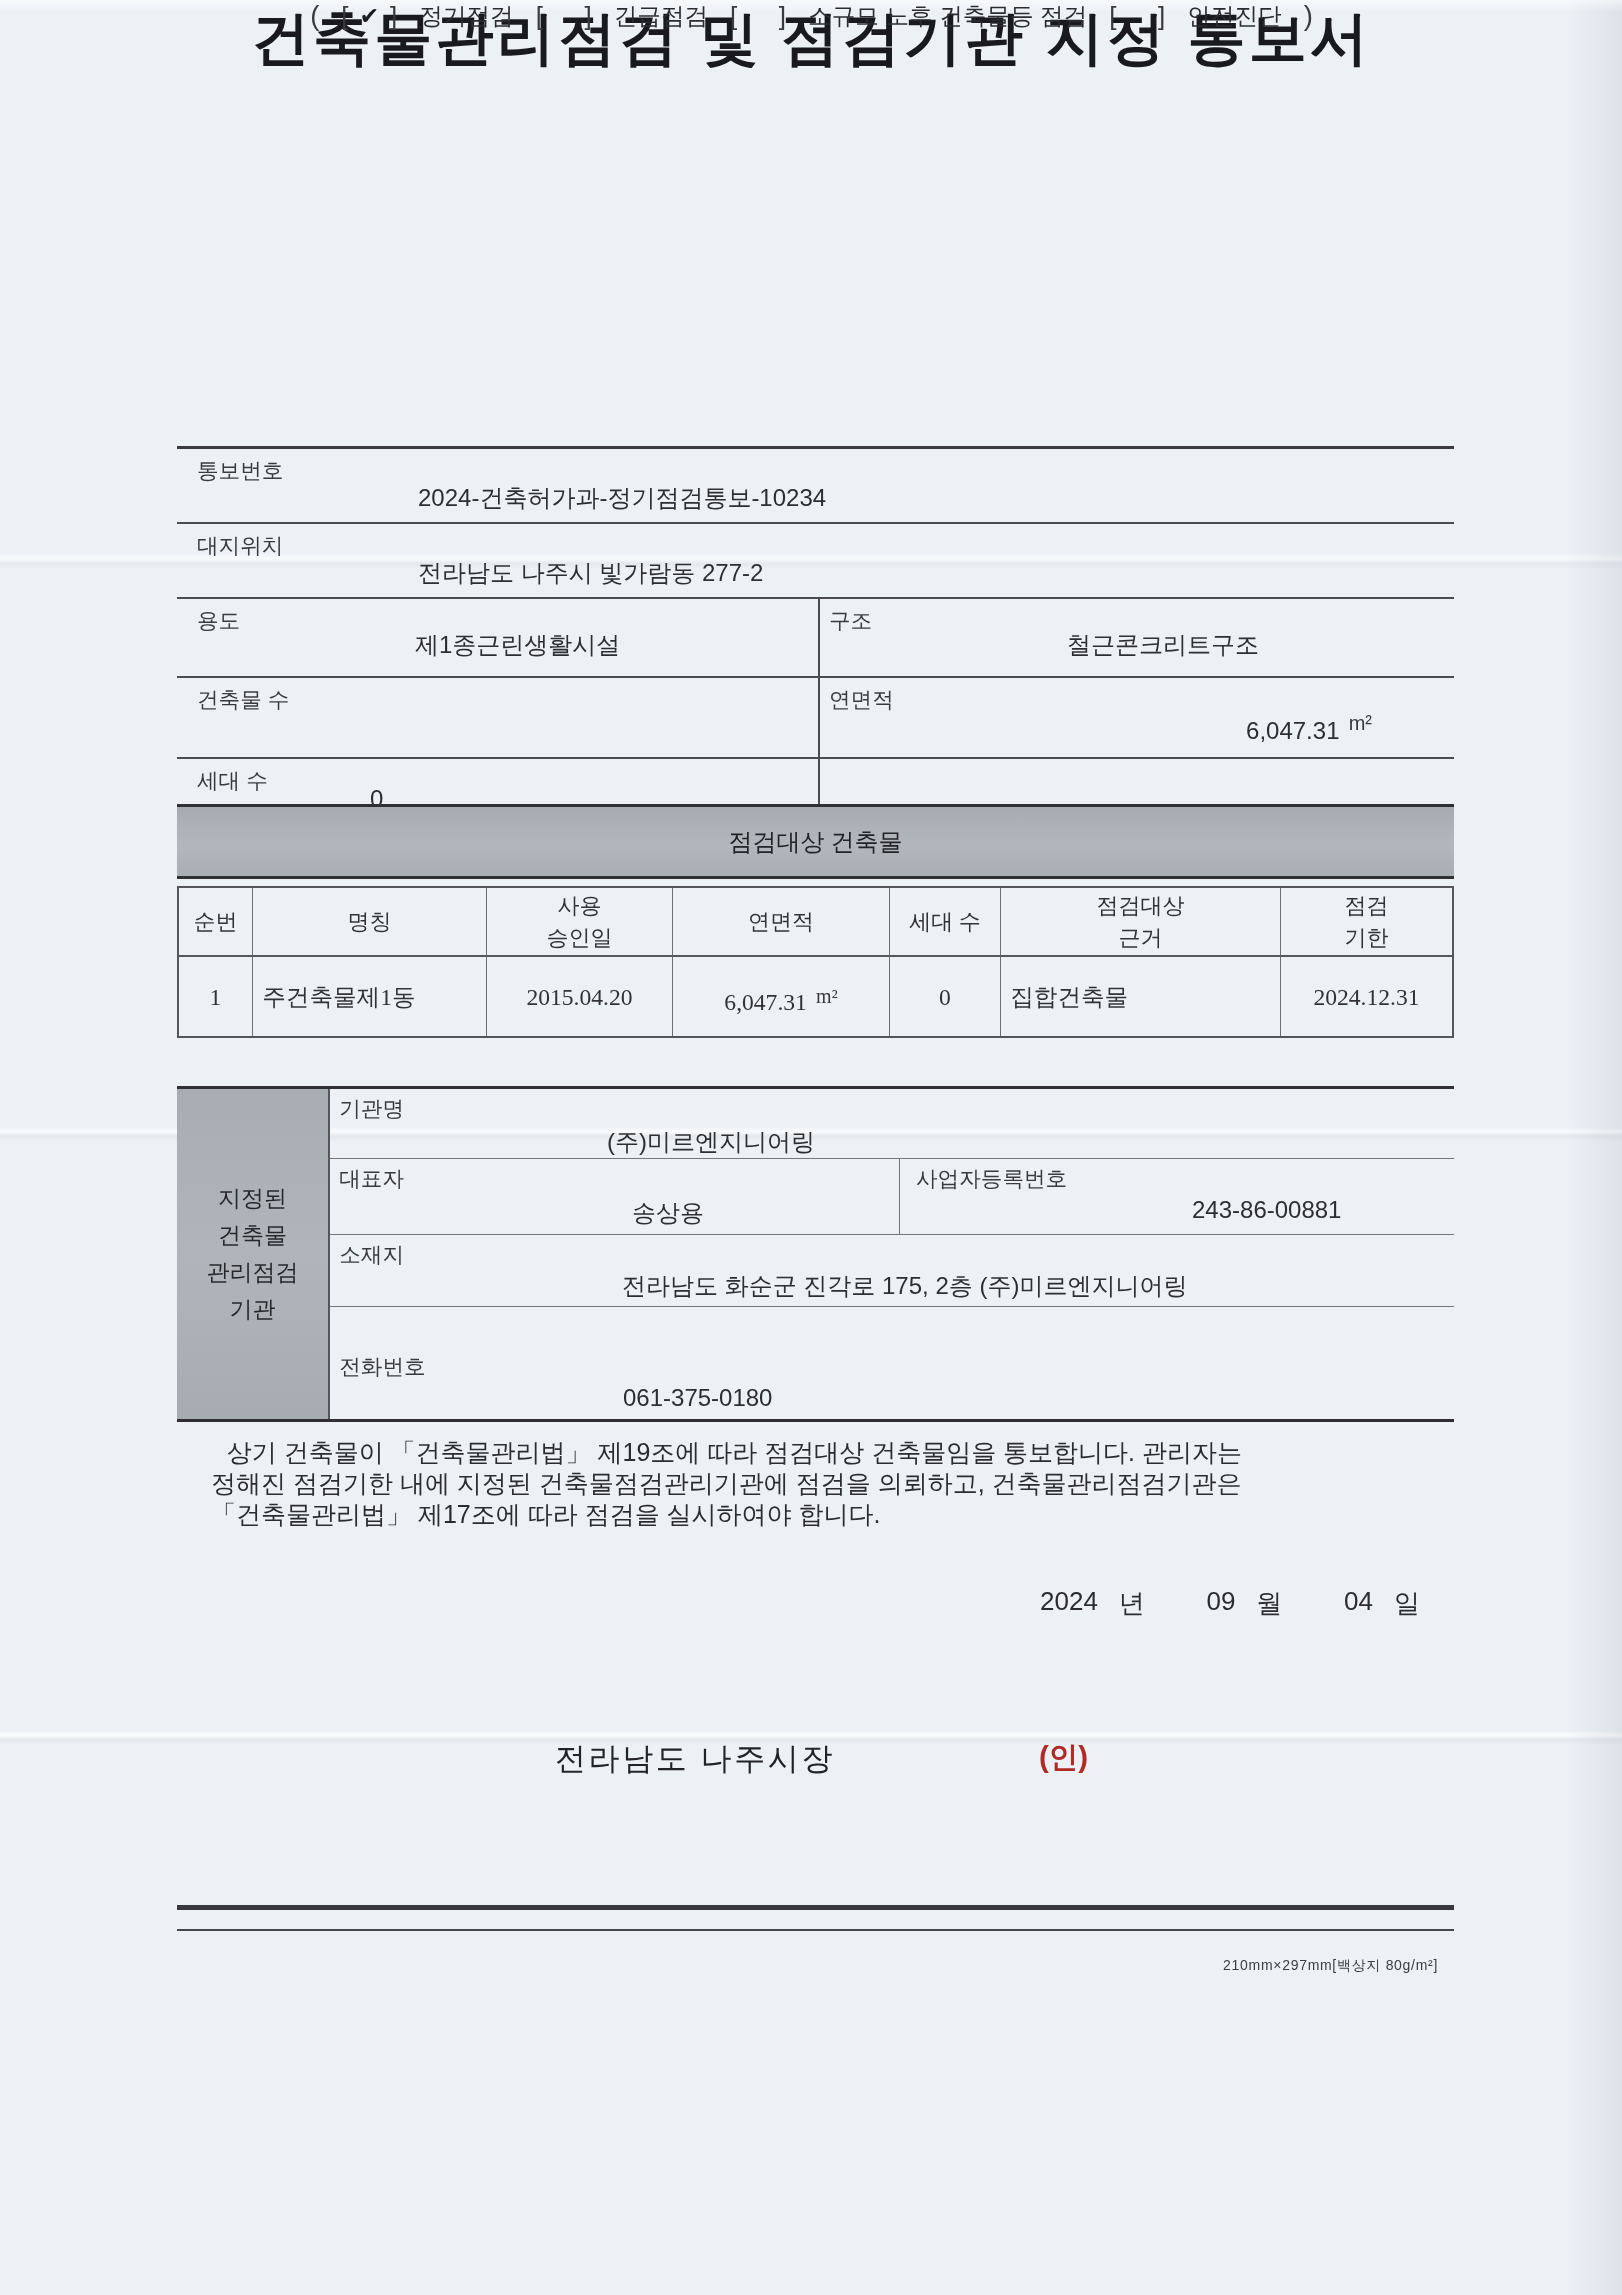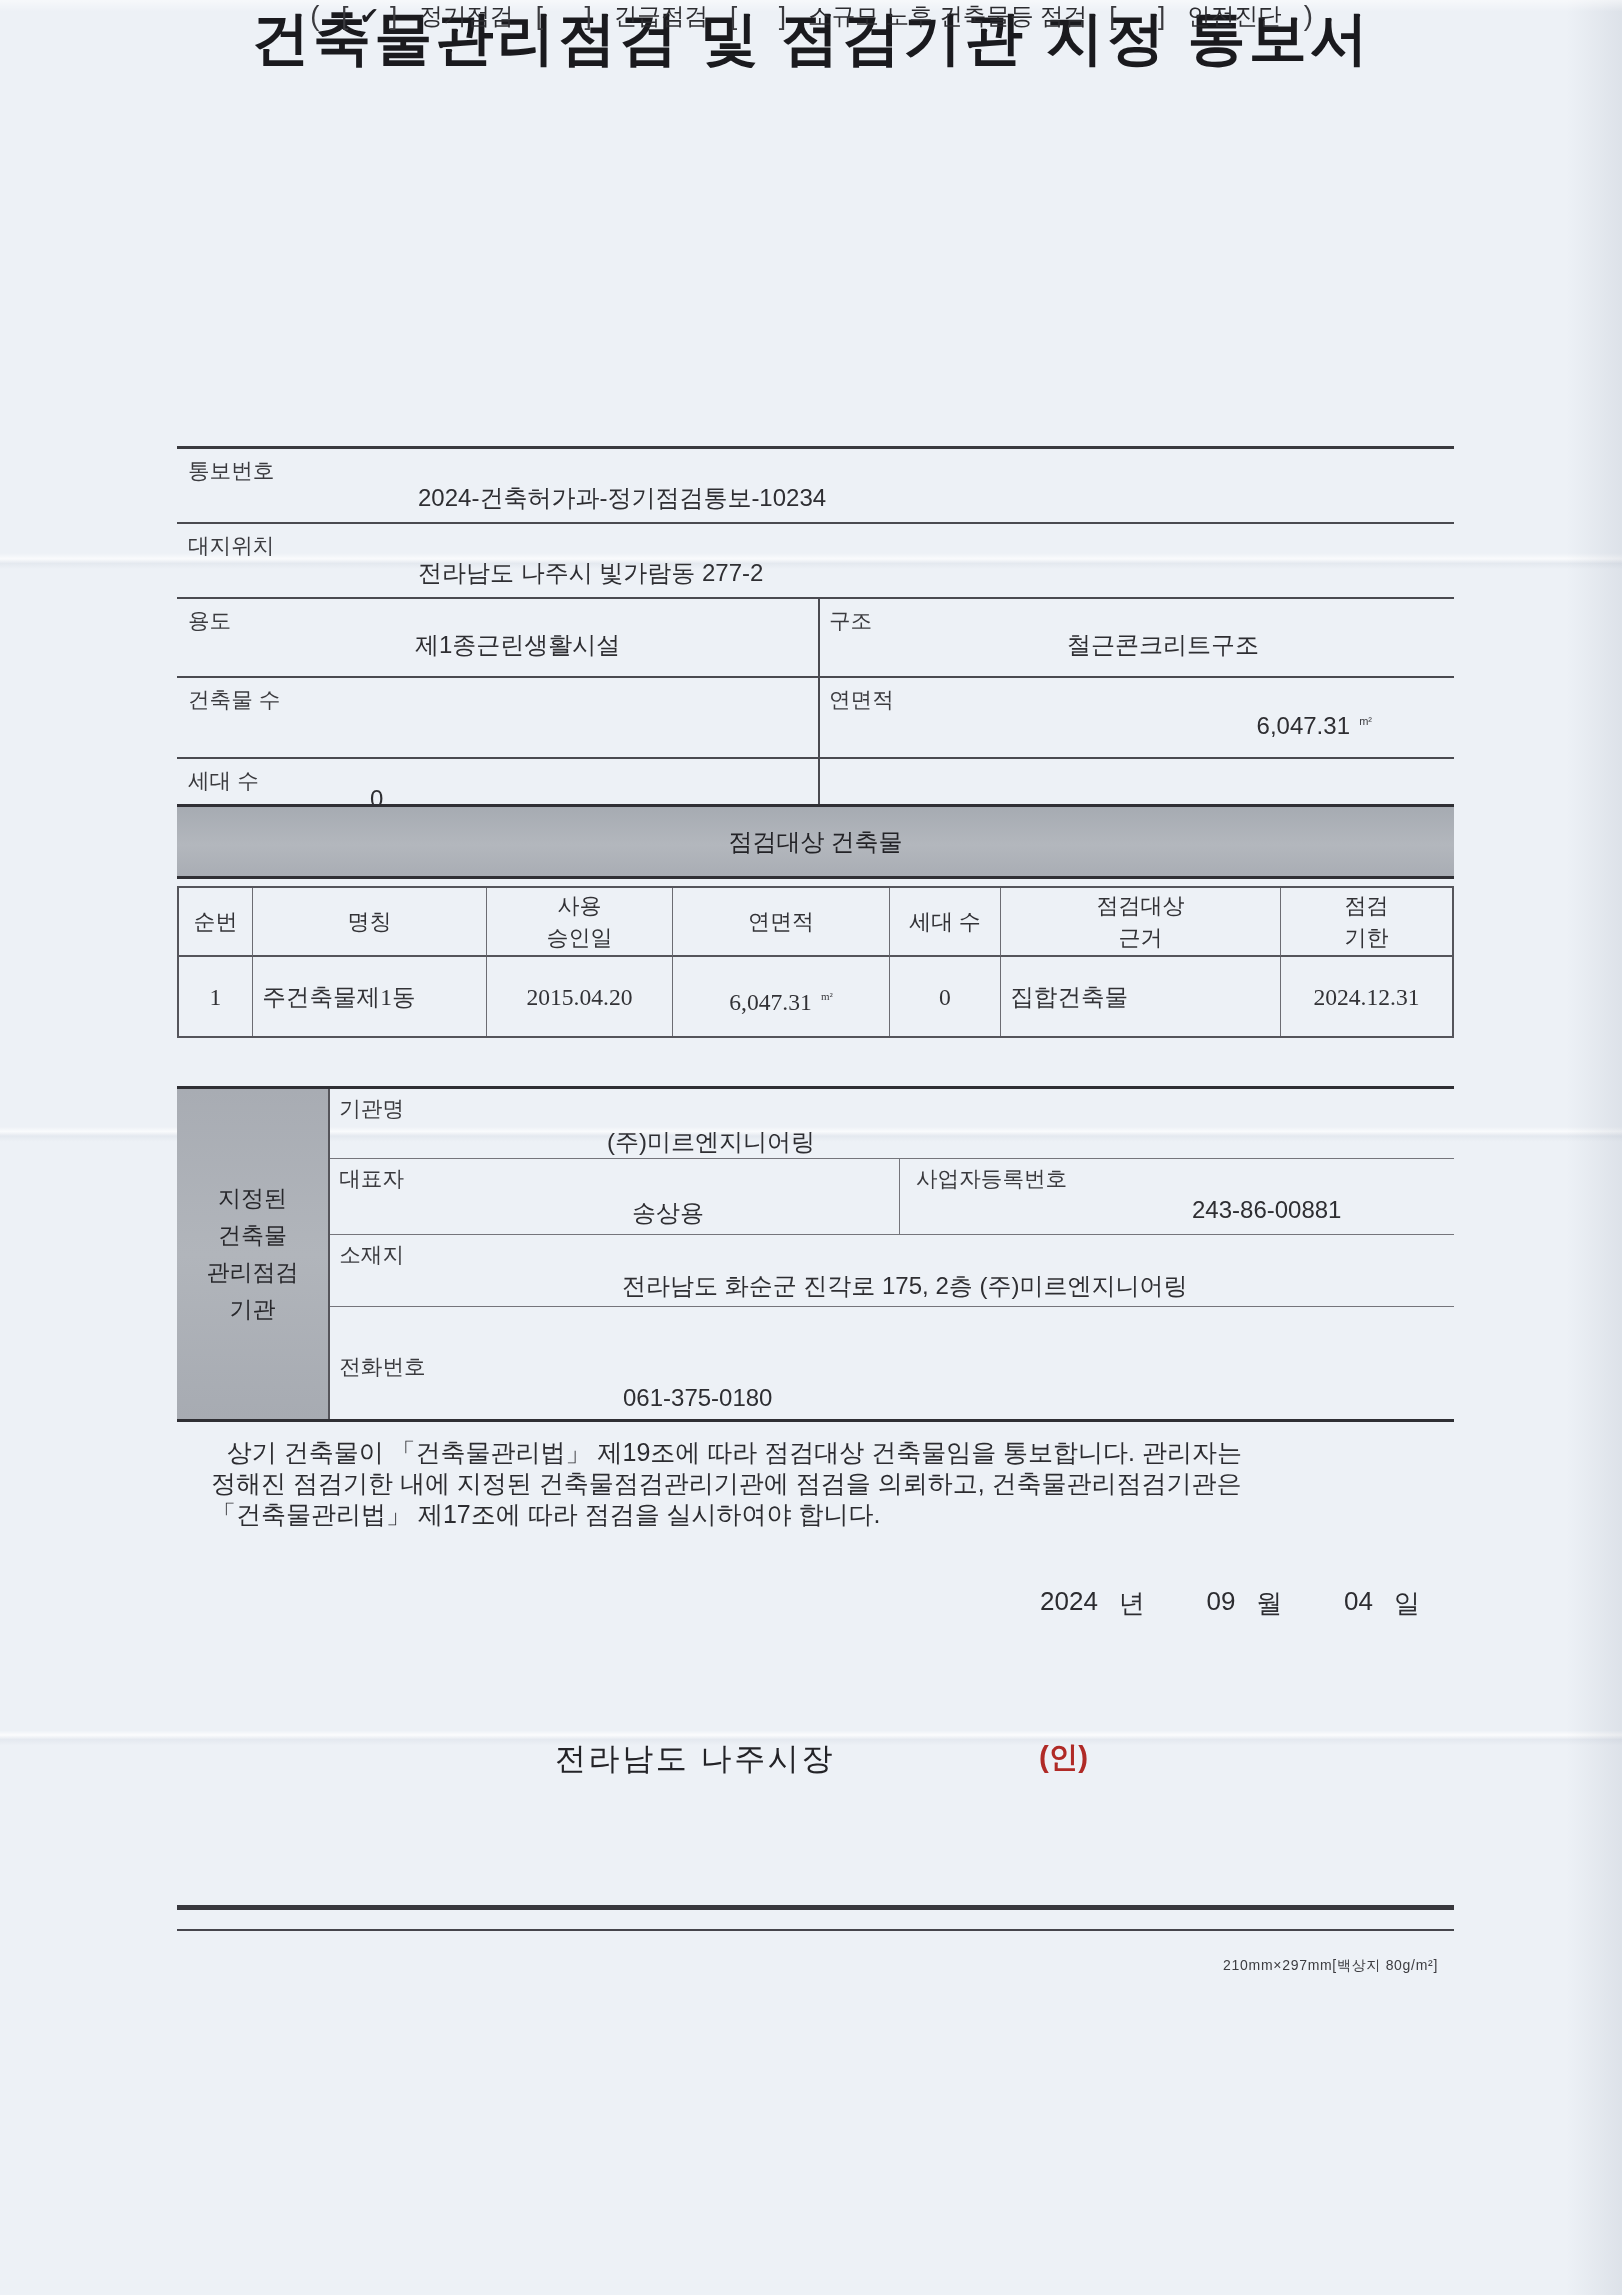--- a/index.html
+++ b/index.html
@@ -35,25 +35,25 @@
   .paren{font-size:27.5px;color:#3a3a3e;}
 
   
   .fields{
     left:177px;right:169px;top:446px;
     border-top:3.3px solid #3a3a3f;border-bottom:2px solid #4a4a50;
   }
   .frow{position:relative;border-bottom:2px solid #4a4a50;}
   .frow:last-child{border-bottom:none;}
   .r1{height:73px;} .r2{height:73px;} .r3{height:77px;} .r4{height:79px;} .r5{height:62px;}
-  .flabel{position:absolute;left:11px;top:6.5px;font-size:21.6px;color:#3a3a3e;}
+  .flabel{position:absolute;left:20px;top:6.5px;font-size:21.6px;color:#3a3a3e;}
   .fvalue{position:absolute;font-size:24px;color:#2e2e32;}
   .vdiv{position:absolute;left:641px;top:0;bottom:0;border-left:2px solid #4a4a50;}
   .flabel.right{left:652px;}
-  .sup{font-size:11px;vertical-align:super;margin-left:9.2px;color:#3a3a3e;}
+  .sup{font-size:20px;vertical-align:super;margin-left:9.2px;color:#3a3a3e;}
 
   
   .iwrap{left:177px;right:169px;top:804px;font-family:Liberation Serif, serif;}
   .band{
     border-top:3.9px solid #2f2f34;border-bottom:3.9px solid #2f2f34;
     height:69px;display:flex;align-items:center;justify-content:center;
     background:linear-gradient(180deg,#a6abb2,#b3b7bd 55%,#a9adb4);
     font-size:24px;color:#232327;
   }
   .itable{

